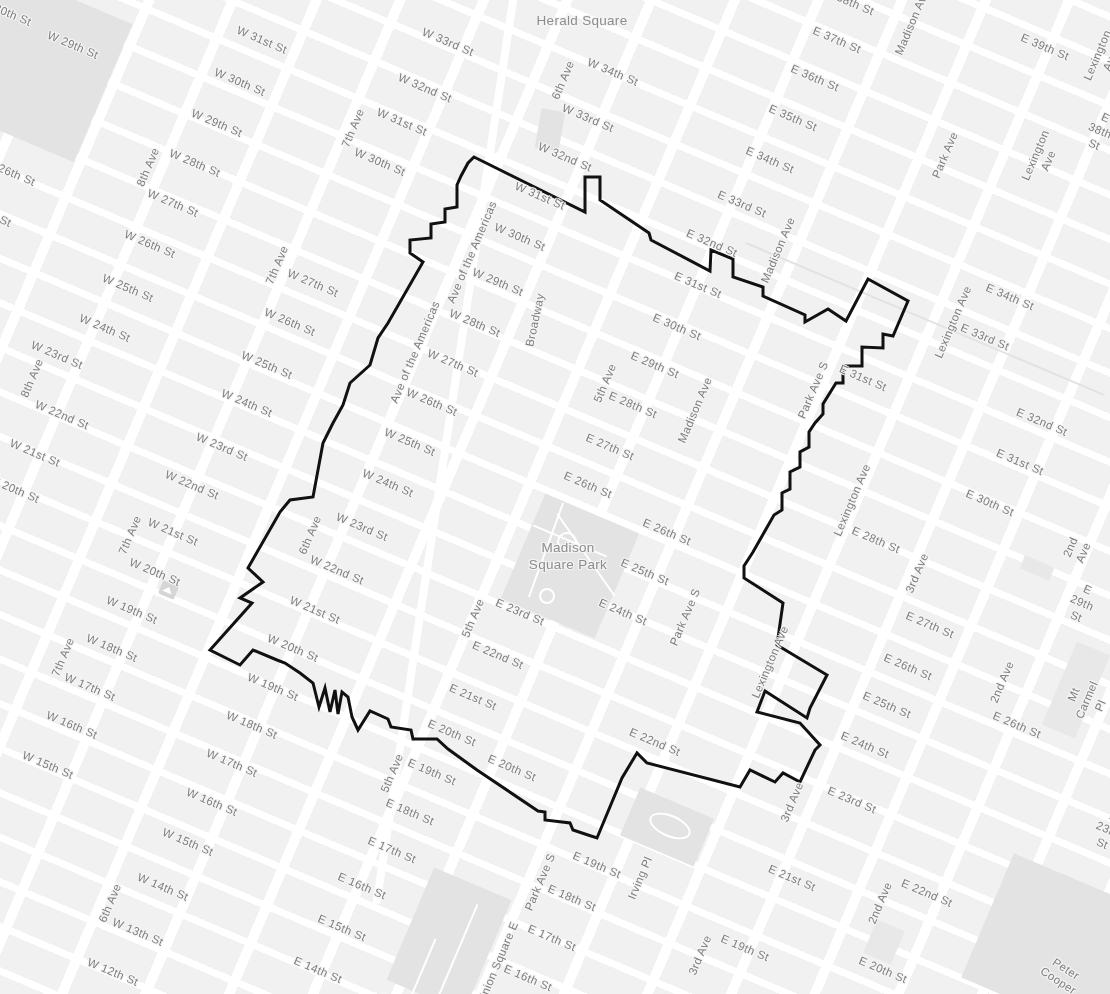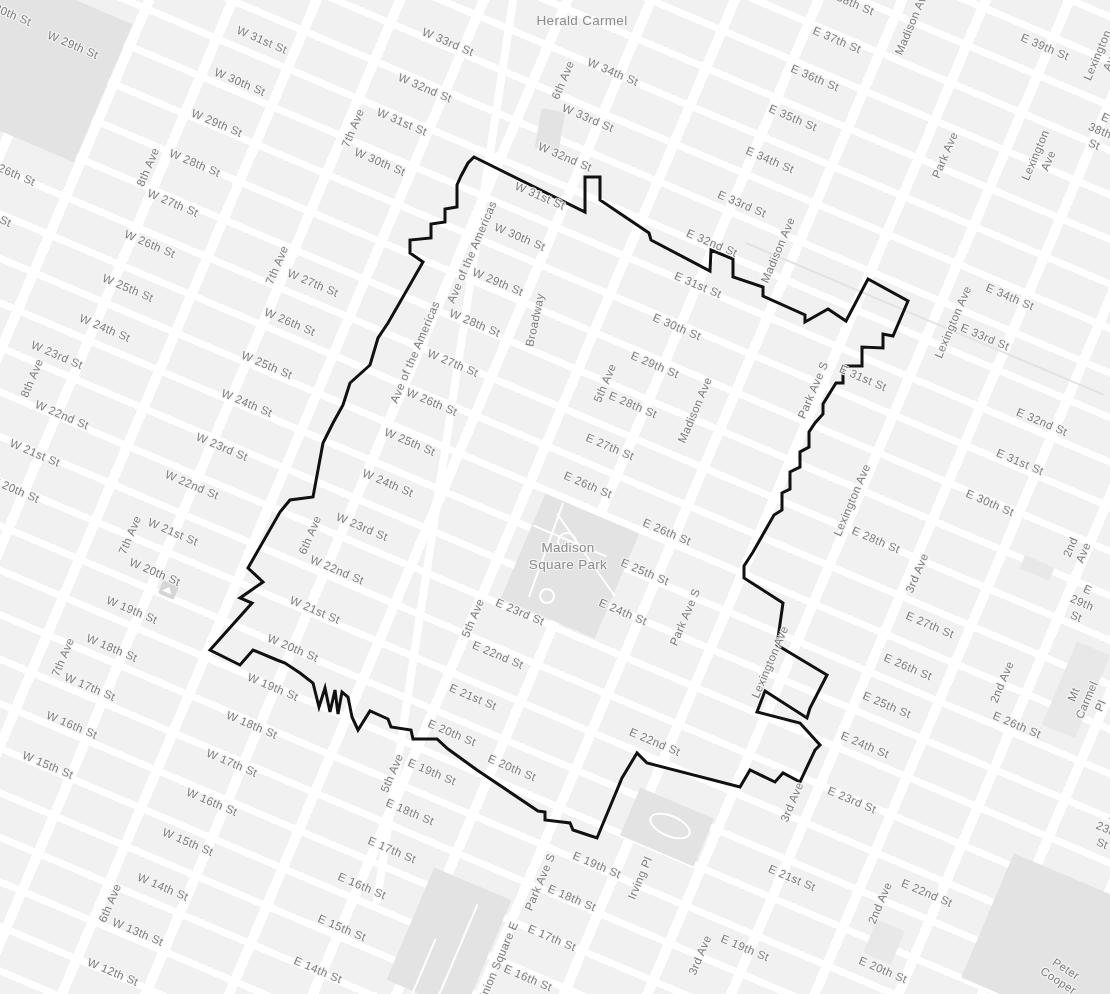--- a/index.html
+++ b/index.html
@@ -220,17 +220,17 @@
       <div class="lbl" style="left: 392px; top: 850px; transform: translate(-50%, -50%) rotate(23deg); position: absolute;">E 17th St</div>
       <div class="lbl" style="left: 362px; top: 886px; transform: translate(-50%, -50%) rotate(23deg); position: absolute;">E 16th St</div>
       <div class="lbl" style="left: 597px; top: 865px; transform: translate(-50%, -50%) rotate(23deg); position: absolute;">E 19th St</div>
       <div class="lbl" style="left: 572px; top: 898px; transform: translate(-50%, -50%) rotate(23deg); position: absolute;">E 18th St</div>
       <div class="lbl" style="left: 552px; top: 938px; transform: translate(-50%, -50%) rotate(23deg); position: absolute;">E 17th St</div>
       <div class="lbl" style="left: 528px; top: 978px; transform: translate(-50%, -50%) rotate(23deg); position: absolute;">E 16th St</div>
       <div class="lbl" style="left: 540px; top: 882px; transform: translate(-50%, -50%) rotate(-67deg); position: absolute;">Park Ave S</div>
       <div class="lbl" style="left: 498px; top: 962px; transform: translate(-50%, -50%) rotate(-67deg); position: absolute;">Union Square E</div>
       <div class="lbl" style="left: 342px; top: 928px; transform: translate(-50%, -50%) rotate(23deg); position: absolute;">E 15th St</div>
       <div class="lbl" style="left: 318px; top: 970px; transform: translate(-50%, -50%) rotate(23deg); position: absolute;">E 14th St</div>
-      <div class="lbl poi" style="left: 582px; top: 21px; transform: translate(-50%, -50%) rotate(0deg); position: absolute;">Herald Carmel</div>
+      <div class="lbl poi" style="left: 582px; top: 21px; transform: translate(-50%, -50%) rotate(0deg); position: absolute;">Herald Square</div>
       <div class="lbl poi" style="left: 568px; top: 557px; transform: translate(-50%, -50%) rotate(0deg); position: absolute;">Madison
 Square Park</div>
     </div>
 </div>
 
 </body></html>

